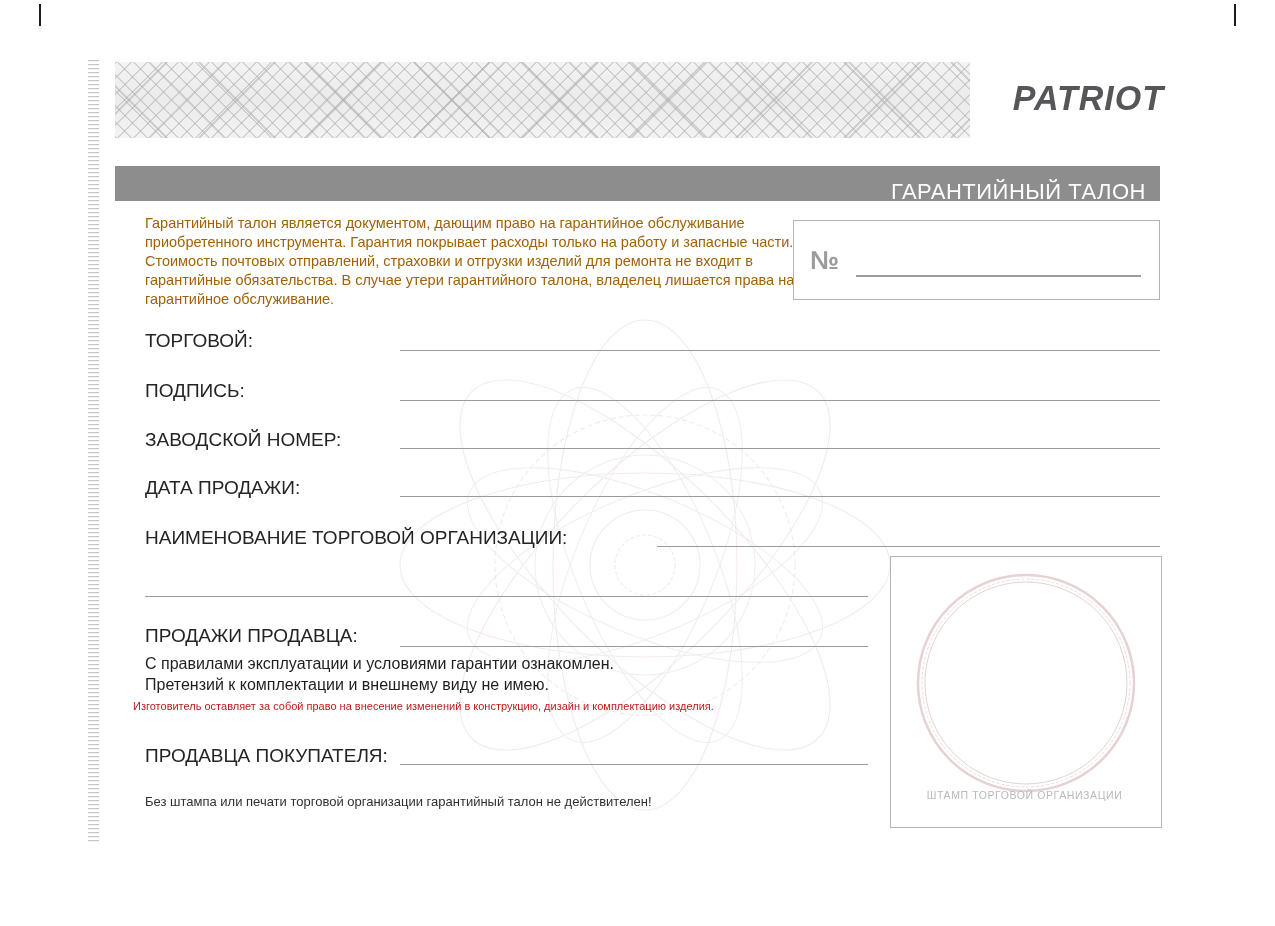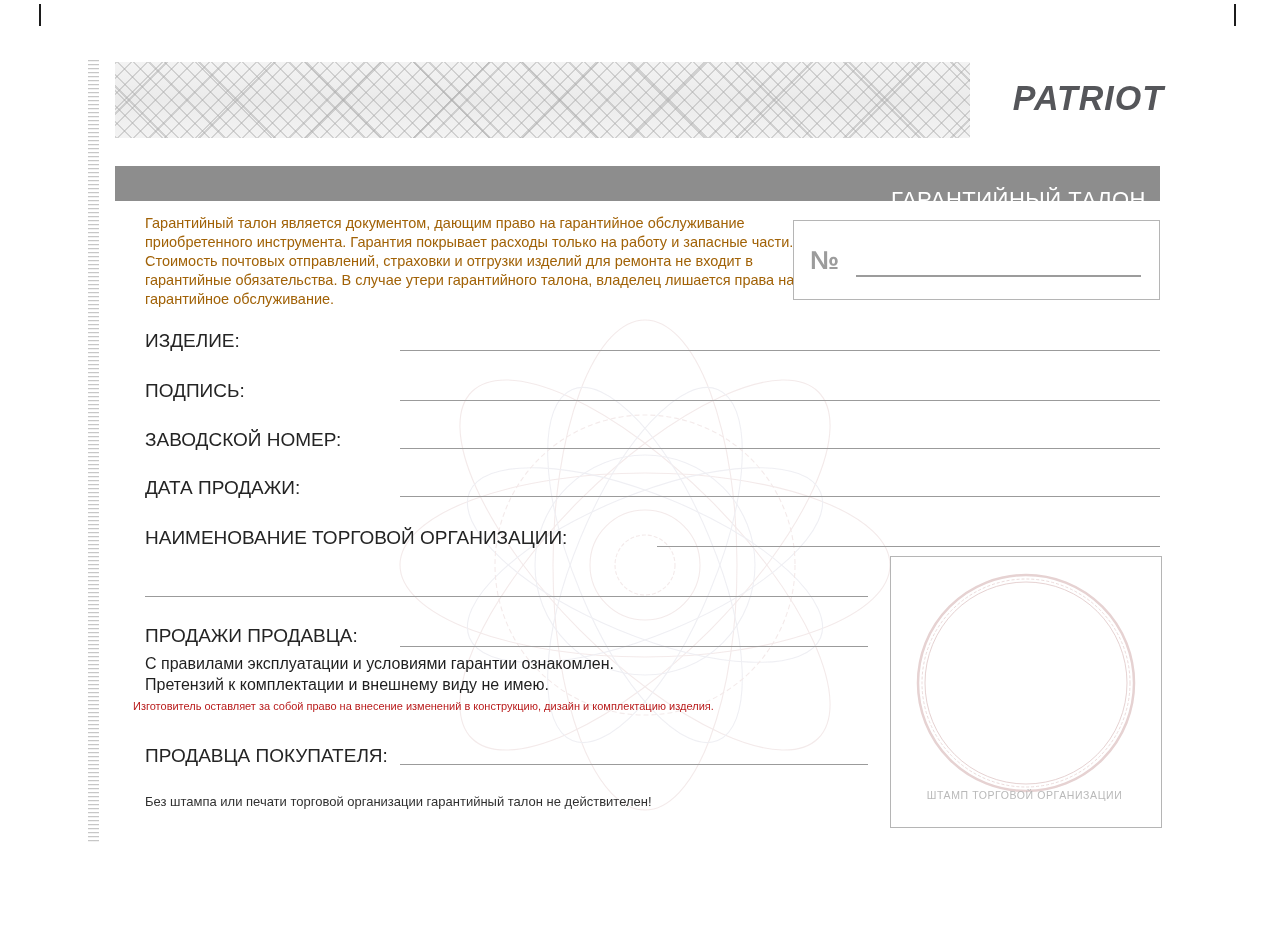--- a/index.html
+++ b/index.html
@@ -30,21 +30,21 @@
       linear-gradient(180deg,#f3f3f3,#ebebeb 50%,#f3f3f3);
   }
   .brand{
     position:absolute;left:978px;top:78px;width:186px;text-align:right;
     font-style:italic;font-weight:800;font-size:34px;letter-spacing:1px;
     color:#55565a;transform:scaleY(1.05);
   }
   .header-bar{
     position:absolute;left:115px;top:166px;width:1045px;height:35px;
     background:#8d8d8d;color:#ffffff;text-align:right;
-    font-size:22px;line-height:35px;padding:16px;box-sizing:border-box;
+    font-size:22px;line-height:35px;padding:8px;box-sizing:border-box;
     padding-right:14px;letter-spacing:.5px;
   }
   .intro{
     position:absolute;left:145px;top:214px;width:650px;
     font-size:14.5px;line-height:19px;color:#a16207;z-index:2;
   }
   .number-box{
     position:absolute;left:793px;top:220px;width:367px;height:80px;
     border:1px solid #b5b5b5;background:#ffffff;z-index:2;box-sizing:border-box;
   }
@@ -107,21 +107,21 @@
     <span>ГАРАНТИЙНЫЙ ТАЛОН</span>
   </div>
 
   <div class="intro">Гарантийный талон является документом, дающим право на гарантийное обслуживание приобретенного инструмента. Гарантия покрывает расходы только на работу и запасные части. Стоимость почтовых отправлений, страховки и отгрузки изделий для ремонта не входит в гарантийные обязательства. В случае утери гарантийного талона, владелец лишается права на гарантийное обслуживание.</div>
 
   <div class="number-box">
     <span class="number-label">№</span>
     <div class="number-line"></div>
   </div>
 
-  <div class="lbl" style="top:330px">ИЗДЕЛИЕ:</div>
+  <div class="lbl" style="top:330px">ТОРГОВОЙ:</div>
   <div class="fline" style="left:400px;width:760px;top:350px"></div>
 
   <div class="lbl" style="top:380px">ПОДПИСЬ:</div>
   <div class="fline" style="left:400px;width:760px;top:400px"></div>
 
   <div class="lbl" style="top:429px">ЗАВОДСКОЙ НОМЕР:</div>
   <div class="fline" style="left:400px;width:760px;top:448px"></div>
 
   <div class="lbl" style="top:477px">ДАТА ПРОДАЖИ:</div>
   <div class="fline" style="left:400px;width:760px;top:496px"></div>

